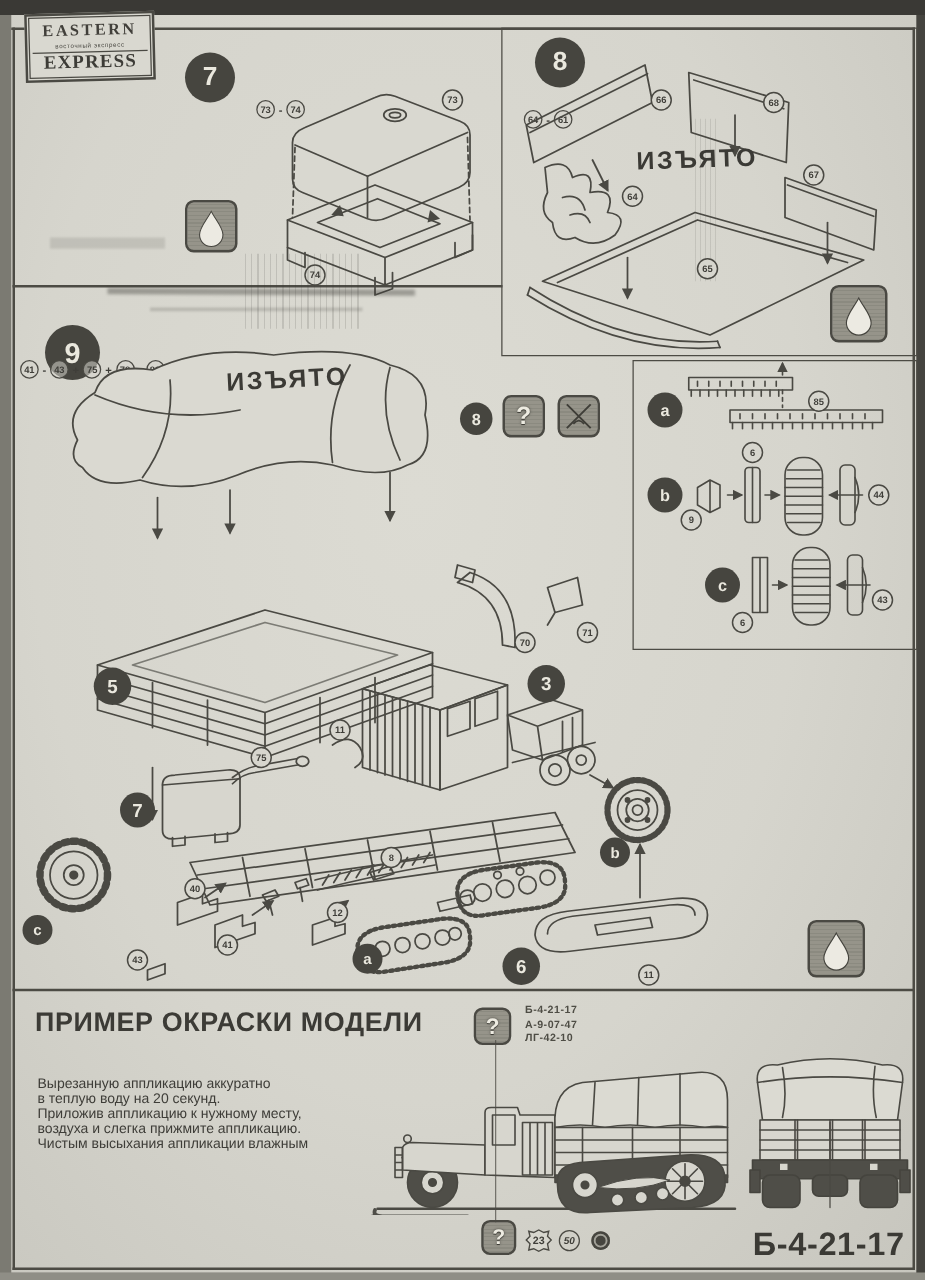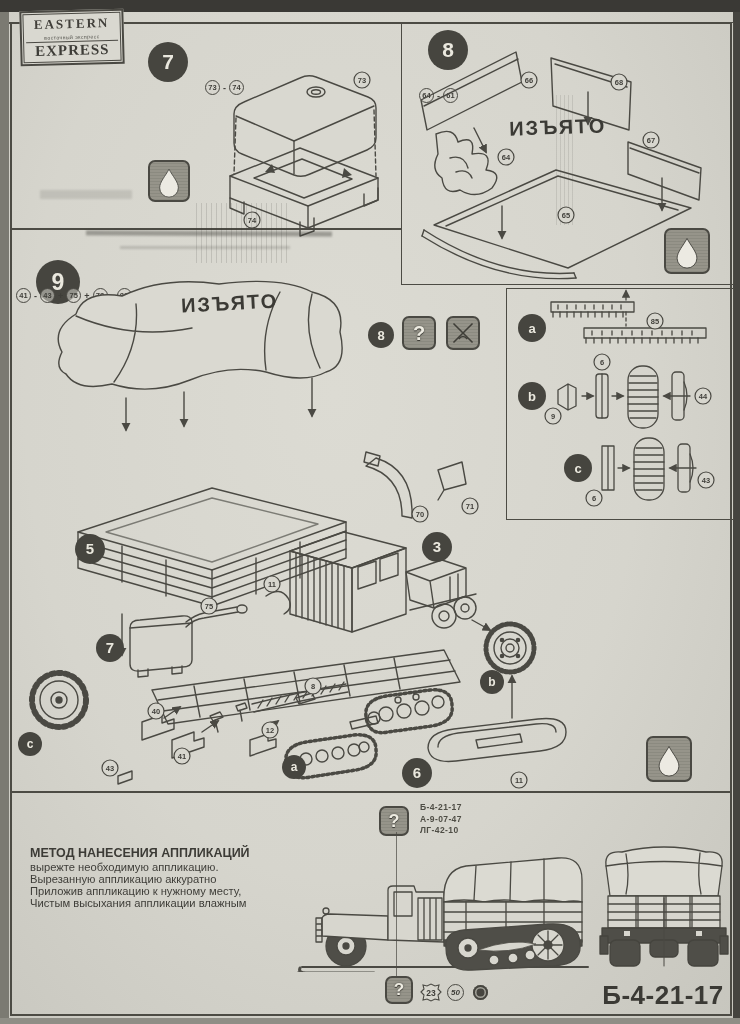--- a/index.html
+++ b/index.html
@@ -438,35 +438,36 @@
         <text x="505" y="512.8" font-size="7.5" font-weight="bold" fill="#3f3e39" text-anchor="middle">11</text>
       </g>
   </svg>
 
   <div class="sq" style="left:646px;top:736px;width:46px;height:46px;">
     <svg width="36" height="36" viewBox="0 0 40 40">
         <path d="M20 6 C16 14 9 21 9 28 a11 11 0 0 0 22 0 C31 21 24 14 20 6 Z" fill="#eceae2" stroke="#45443e" stroke-width="1"></path>
       </svg>
   </div>
 
+  <div class="t" style="left:28px;top:806px;font-size:21.5px;font-weight:bold;letter-spacing:.5px;">ПРИМЕР ОКРАСКИ МОДЕЛИ</div>
 
   <div class="sq" style="left:379px;top:806px;width:30px;height:30px;">
     <span class="q" style="font-size:18px;">?</span>
   </div>
   <div class="abs" style="left:420px;top:802px;">
     <div class="dcode">Б-4-21-17</div>
     <div class="dcode">А-9-07-47</div>
     <div class="dcode">ЛГ-42-10</div>
   </div>
 
-  <div class="t" style="left:30px;top:846px;font-size:12.5px;font-weight:bold;">МЕТОД НАНЕСЕНИЯ АППЛИКАЦИЙ</div>
   <div class="abs" style="left:30px;top:862px;width:320px;">
-    <div class="mline">вырежте необходимую аппликацию.</div>
     <div class="mline">Вырезанную аппликацию аккуратно</div>
+    <div class="mline">в теплую воду на 20 секунд.</div>
     <div class="mline">Приложив аппликацию к нужному месту,</div>
+    <div class="mline">воздуха и слегка прижмите аппликацию.</div>
     <div class="mline">Чистым высыхания аппликации влажным</div>
   </div>
   <div class="t" style="left:30px;top:1052px;font-size:15px;font-weight:bold;">Khaki/зеленый (4-БО)</div>
 
   <svg class="abs" style="left:296px;top:840px;" width="294" height="132" viewBox="0 0 294 132">
     <g stroke="#4a4943" fill="none" stroke-width="1.3" stroke-linejoin="round" stroke-linecap="round">
       <path d="M6,127 L292,127" stroke-width="2"></path>
       <path d="M2,133 L78,133 M78,133 L10,133 Q2,133 4,128" stroke-width="3" stroke="#4f4e48"></path>
       <circle cx="50" cy="106" r="20" fill="#4f4e48"></circle>
         <circle cx="50" cy="106" r="9" fill="#d7d6ce"></circle>

